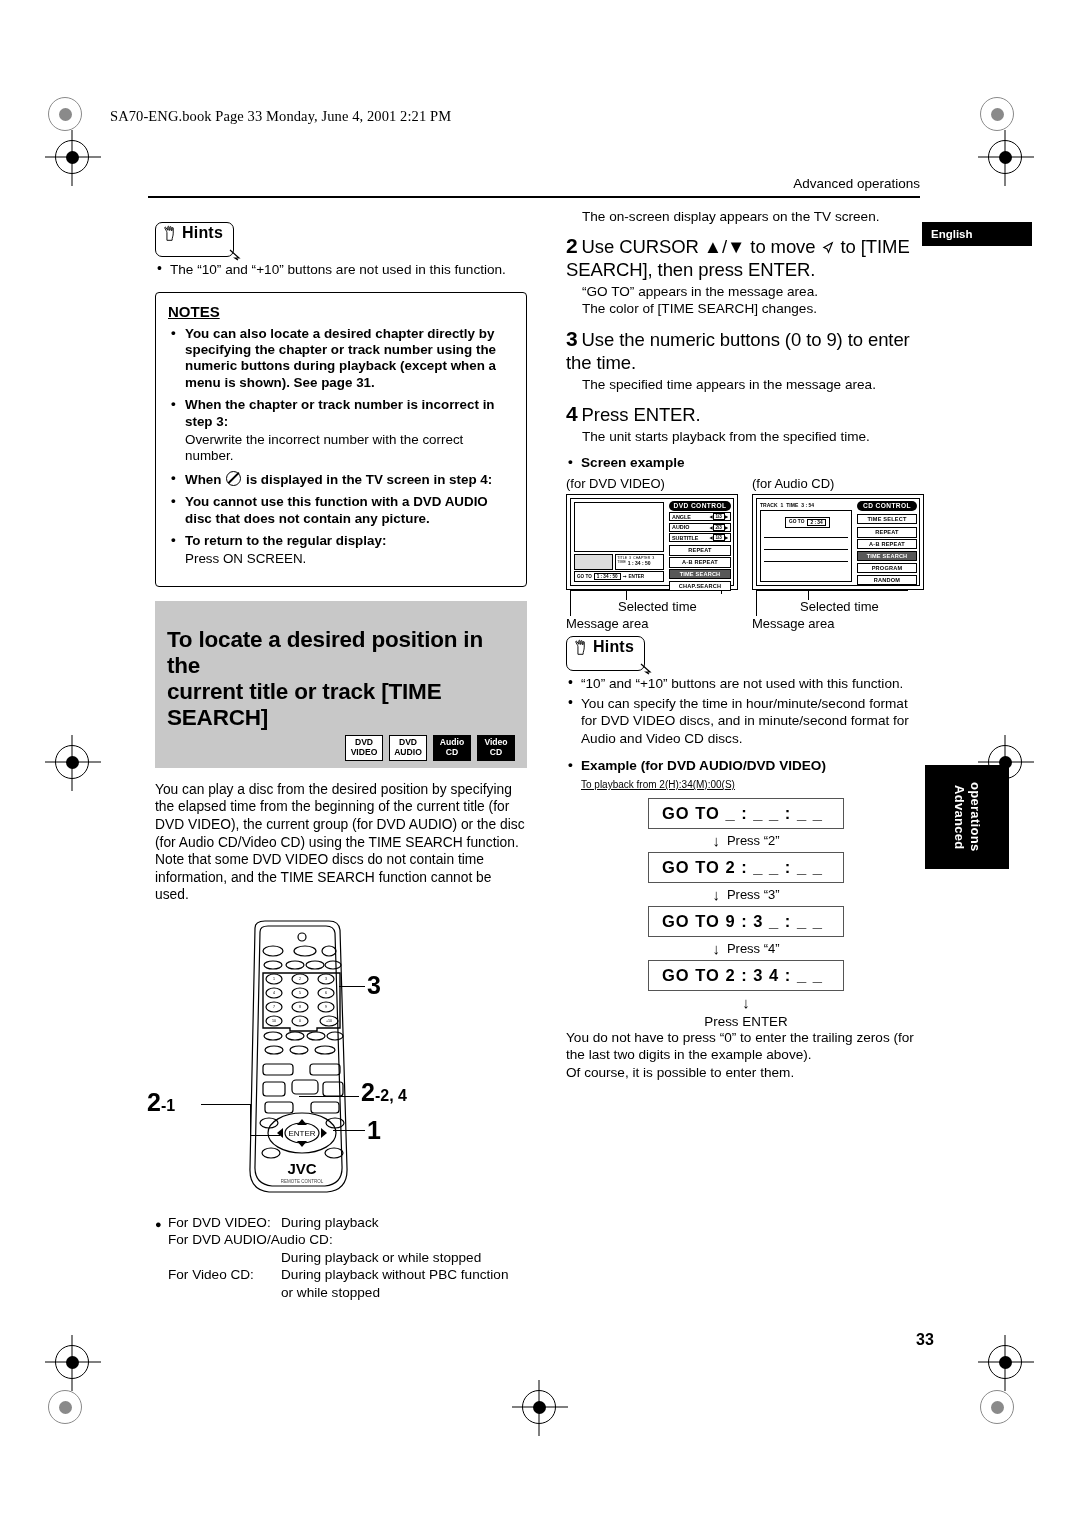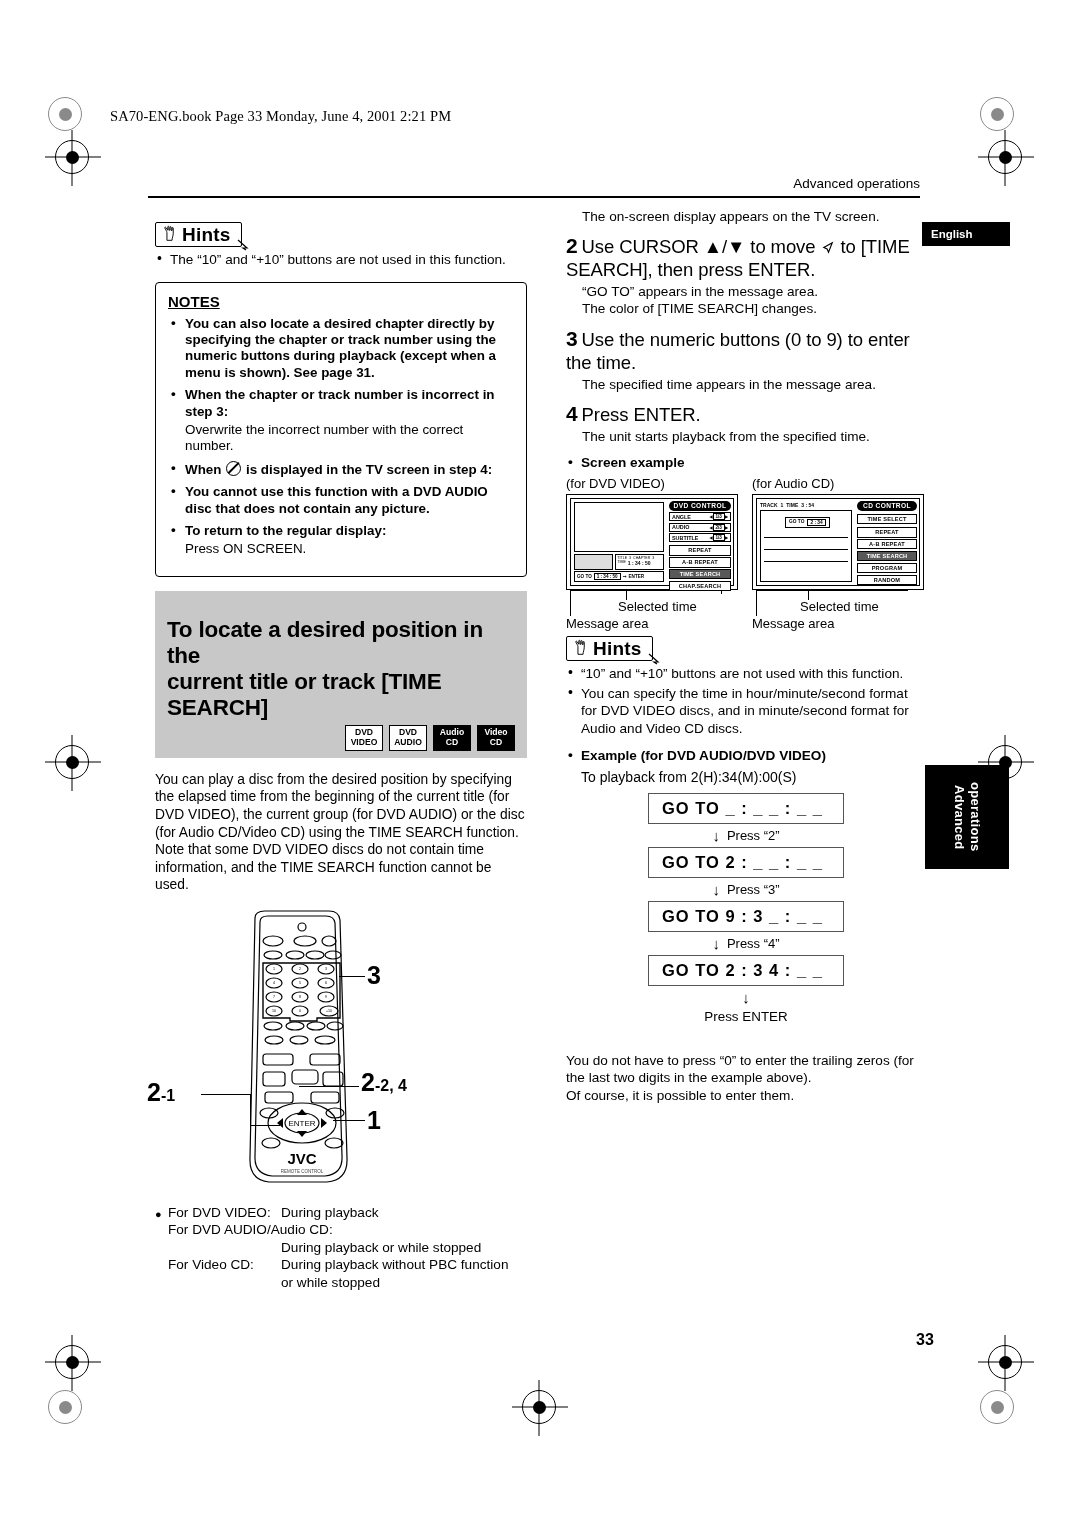--- a/index.html
+++ b/index.html
@@ -27,22 +27,22 @@
     font-family:"Liberation Serif", serif;font-size:14.5px;letter-spacing:.1px;white-space:nowrap;}
   .hdr-rule{position:absolute;left:148px;top:196px;width:772px;height:1.6px;background:#000;}
   .running-head{position:absolute;right:160px;top:176px;font-size:13.5px;}
 
   
   .col-left{position:absolute;left:155px;top:222px;width:372px;}
   .col-right{position:absolute;left:566px;top:206px;width:360px;}
 
   
   .hints{position:relative;display:inline-block;margin-bottom:4px;}
-  .hints-box{border:1.6px solid #000;border-radius:2px;padding:1px 10px 0 26px;
-    font-size:19px;font-weight:600;letter-spacing:.2px;position:relative;background:#fff;}
+  .hints-box{border:1.6px solid #000;border-radius:7px;padding:1px 10px 14px 26px;
+    font-size:16px;font-weight:600;letter-spacing:.2px;position:relative;background:#fff;}
   .hints-hand{position:absolute;left:5px;top:2px;width:17px;height:17px;}
   .hints-tail{position:absolute;right:-7px;bottom:-4px;width:12px;height:12px;}
 
   ul.bul{list-style:none;margin:0;padding:0;}
   ul.bul>li{position:relative;padding-left:15px;margin-bottom:2px;
     font-size:13.6px;line-height:17.5px;}
   ul.bul>li:before{content:"\2022";position:absolute;left:2px;top:-1px;font-size:14px;}
 
   
   .notes{border:1.4px solid #000;border-radius:4px;padding:10px 12px 12px 12px;margin-top:13px;}
@@ -115,21 +115,21 @@
   
   .goto-wrap{margin-top:8px;text-align:center;}
   .goto{border:1.5px solid #555;width:196px;margin:0 auto;padding:5px 0 5px 0;
     font-size:16.5px;font-weight:bold;letter-spacing:1px;box-sizing:border-box;text-align:left;
     padding-left:13px;}
   .arrowline{font-size:13px;margin:3px 0;display:flex;align-items:center;justify-content:center;gap:7px;}
   .arrowline .ar{font-size:15px;}
   .press-enter{font-size:13.4px;margin-top:2px;}
 
   
-  .tab-en{position:absolute;left:922px;top:222px;width:88px;height:24px;background:#000;color:#fff;
+  .tab-en{position:absolute;left:922px;top:222px;width:110px;height:24px;background:#000;color:#fff;
     font-size:11.5px;font-weight:bold;display:flex;align-items:center;padding-left:9px;box-sizing:border-box;}
   .tab-adv{position:absolute;left:925px;top:765px;width:84px;height:104px;background:#000;color:#fff;
     display:flex;align-items:center;justify-content:center;gap:1px;}
   .tab-adv span{writing-mode:vertical-rl;font-size:13px;font-weight:bold;letter-spacing:.3px;}
 
   .pageno{position:absolute;left:916px;top:1331px;font-size:16px;font-weight:bold;}
 </style>
 </head>
 <body>
 
@@ -525,21 +525,21 @@
         <path d="M1 1 L10 9 L6 9 L9 11" fill="none" stroke="#000" stroke-width="1.2"></path>
       </svg>
     </div>
 
     <ul class="bul">
       <li>“10” and “+10” buttons are not used with this function.</li>
       <li>You can specify the time in hour/minute/second format for DVD VIDEO discs, and in minute/second format for Audio and Video CD discs.</li>
     </ul>
 
     <div class="bull-h" style="margin-top:11px;">Example (for DVD AUDIO/DVD VIDEO)</div>
-    <div style="font-size:14px;padding-left:15px;">To playback from 2(H):34(M):00(S)</div>
+    <div style="font-size:10px;padding-left:15px;text-decoration:underline;">To playback from 2(H):34(M):00(S)</div>
 
     <div class="goto-wrap">
       <div class="goto">GO TO  _ : _ _ : _ _</div>
       <div class="arrowline">
         <span class="ar">↓</span>
         <span>Press “2”</span>
       </div>
       <div class="goto">GO TO  2 : _ _ : _ _</div>
       <div class="arrowline">
         <span class="ar">↓</span>
@@ -550,16 +550,16 @@
         <span class="ar">↓</span>
         <span>Press “4”</span>
       </div>
       <div class="goto">GO TO  2 : 3 4 : _ _</div>
       <div class="arrowline">
         <span class="ar">↓</span>
       </div>
       <div class="press-enter">Press ENTER</div>
     </div>
 
-    <div style="font-size:13.6px;line-height:17.4px;margin-top:28px;white-space:pre-line">You do not have to press “0” to enter the trailing zeros (for the last two digits in the example above).
+    <div style="font-size:13.6px;line-height:17.4px;margin-top:0;white-space:pre-line">You do not have to press “0” to enter the trailing zeros (for the last two digits in the example above).
 Of course, it is possible to enter them.</div>
   </div>
 </div>
 
 </body></html>

